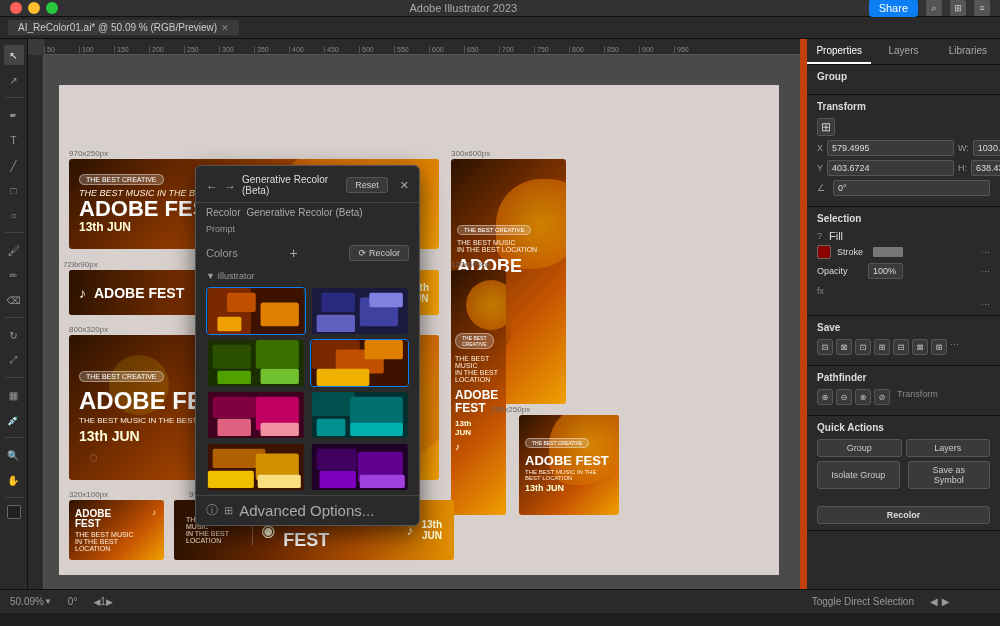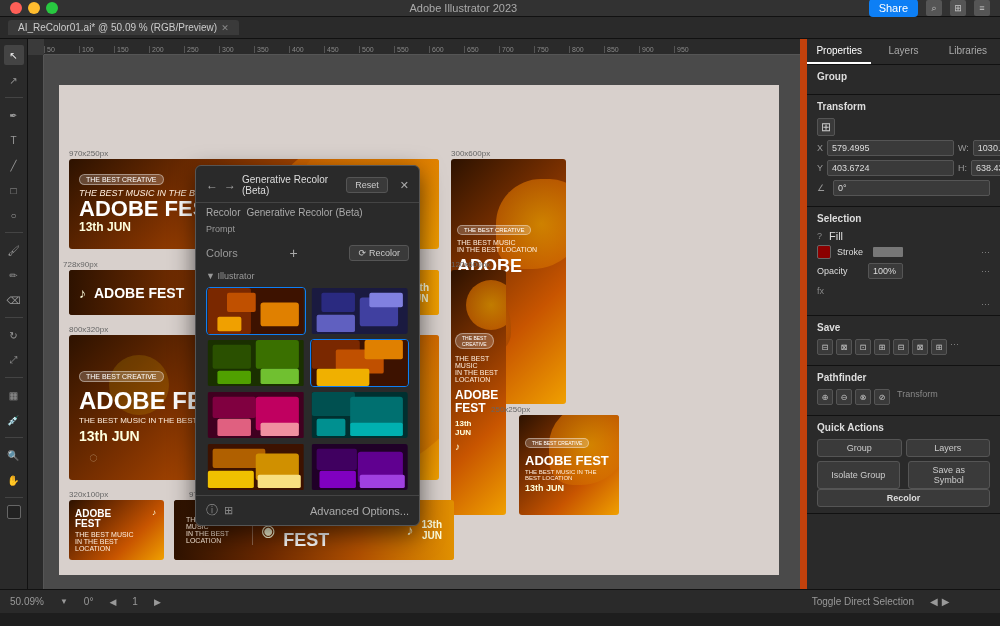--- a/index.html
+++ b/index.html
@@ -476,41 +476,41 @@
     }
     .rd-grid-icon {
       color: #888;
       font-size: 11px;
     }
     .rd-advanced-btn {
       flex: 1;
       background: none;
       border: none;
       color: #aaa;
-      font-size: 11px;
-      cursor: pointer;
-      text-align: right;
+      font-size: 15px;
+      cursor: pointer;
+      text-align: left;
     }
 
     
     .status-bar {
       height: 24px;
       background: #2a2a2a;
       border-top: 1px solid #111;
       display: flex;
       align-items: center;
       padding: 0 10px;
       gap: 16px;
       font-size: 10px;
       color: #999;
     }
     .status-item {
       display: flex;
       align-items: center;
-      gap: 16px;
+      gap: 0;
     }
   </style>
 </head>
 <body>
 
 <div class="title-bar">
   <div class="traffic-lights">
     <div class="traffic-light tl-red"></div>
     <div class="traffic-light tl-yellow"></div>
     <div class="traffic-light tl-green"></div>
@@ -793,21 +793,21 @@
         <span style="font-size:9px;color:#888;margin-left:4px;">Transform</span>
       </div>
     </div>
 
     <div class="panel-section">
       <div class="section-title">Quick Actions</div>
       <div style="display:flex;gap:4px;margin-bottom:4px;">
         <button class="quick-action-btn">Group</button>
         <button class="quick-action-btn">Layers</button>
       </div>
-      <div style="display:flex;gap:8px;margin-bottom:0;">
+      <div style="display:flex;gap:8px;margin-bottom:17px;">
         <button class="quick-action-btn">Isolate Group</button>
         <button class="quick-action-btn">Save as Symbol</button>
       </div>
       <div style="display:flex;justify-content:center;">
         <button class="quick-action-btn" style="background:#3a3a3a;color:#ddd;font-weight:bold;">Recolor</button>
       </div>
     </div>
   </div>
 
 </div>

